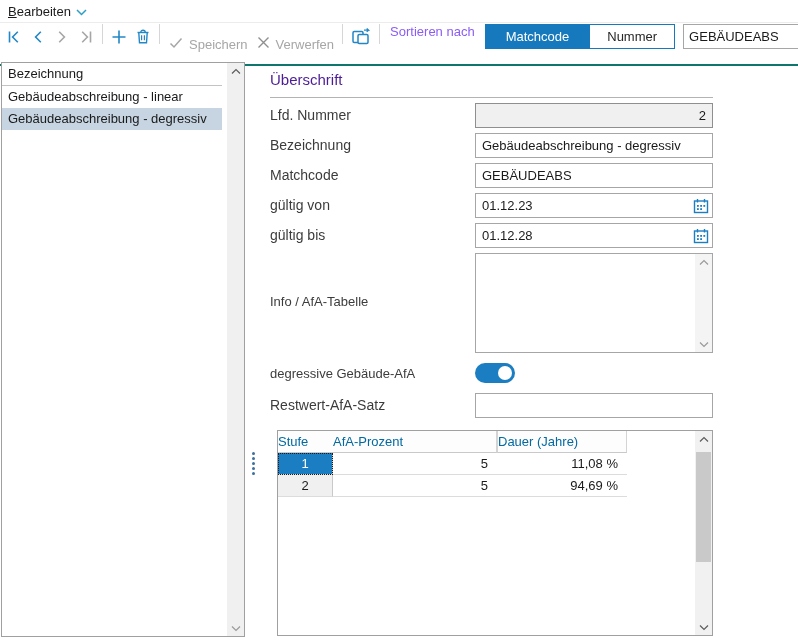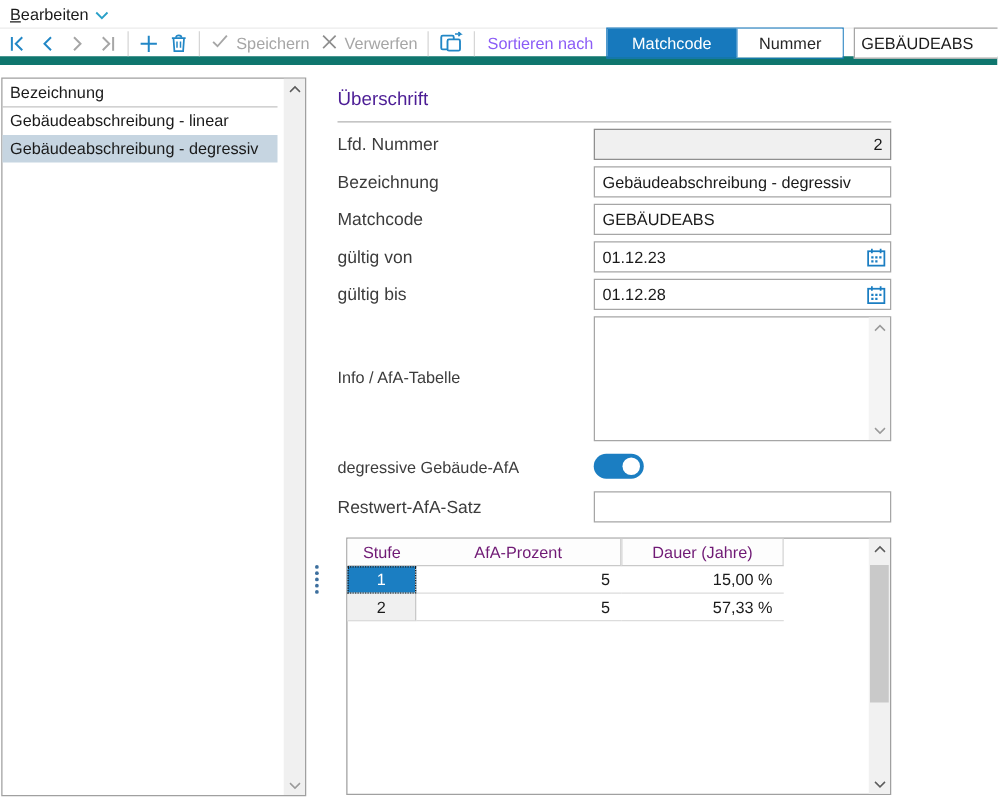--- a/index.html
+++ b/index.html
@@ -7,22 +7,22 @@
     width:798px;height:642px;position:relative;overflow:hidden;
     background:#ffffff;font-family:"Liberation Sans",sans-serif;
     -webkit-font-smoothing:antialiased;
   }
   
   .menubar{position:absolute;top:0;left:0;width:798px;height:23px;
     border-bottom:1px solid #ececec;display:flex;align-items:center;padding-left:8px;box-sizing:border-box;text-align:right;}
   .menu-item{display:flex;align-items:center;gap:5px;font-size:13px;color:#1a1a1a;cursor:default;}
   .menu-item .mlabel::first-letter{text-decoration:underline;}
   
-  .toolbar{position:absolute;top:24px;left:0;width:798px;height:28px;
-    display:flex;align-items:center;padding:0 2px;box-sizing:border-box;border-bottom:7px solid #0f766e;}
+  .toolbar{position:absolute;top:24px;left:0;width:798px;height:42px;
+    display:flex;padding:0 2px;box-sizing:border-box;border-bottom:2px solid #0f766e;}
   .tbtn{width:24px;height:26px;display:flex;align-items:center;justify-content:center;flex:0 0 auto;}
   .tsep{width:1px;height:20px;background:#d6d6d6;margin:0 4px;flex:0 0 auto;}
   .ttext{display:flex;align-items:center;gap:5px;font-size:13px;color:#a6a6a6;margin:0 4px;flex:0 0 auto;}
   .sort-label{font-size:13px;color:#8b5cf6;margin:0 10px 0 6px;flex:0 0 auto;}
   .seg{display:flex;border:1px solid #1779bd;height:25px;box-sizing:border-box;flex:0 0 auto;}
   .seg-on{background:#1779bd;color:#ffffff;font-size:13px;padding:0 20px;display:flex;align-items:center;}
   .seg-off{background:#ffffff;color:#262626;border-left:1px solid #1779bd;font-size:13px;padding:0 17px;display:flex;align-items:center;}
   .toolbar-input{margin-left:8px;width:149px;height:25px;box-sizing:border-box;border:1px solid #a6a6a6;
     font-family:"Liberation Sans",sans-serif;font-size:13px;padding:0 5px;color:#1a1a1a;flex:0 0 auto;}
   
@@ -54,21 +54,21 @@
     background:transparent;border:none;padding:0;cursor:pointer;}
   .label-solo{position:absolute;left:270px;font-size:13px;color:#3c3c3c;}
   .textarea-box{position:absolute;left:475px;top:253px;width:238px;height:100px;border:1px solid #a6a6a6;
     box-sizing:border-box;background:#fff;}
   .toggle{position:absolute;left:475px;top:363px;width:40px;height:20px;border-radius:10px;background:#1b7ec2;cursor:pointer;}
   .toggle .knob{position:absolute;top:3px;right:3px;width:14px;height:14px;border-radius:50%;background:#ffffff;}
   
   .afa-table{position:absolute;left:277px;top:430px;width:436px;height:206px;
     border:1px solid #a0a0a0;box-sizing:border-box;background:#fff;}
   .afa-head,.afa-row{display:grid;grid-template-columns:55px 164px 130px;height:22px;}
-  .hcell{font-size:13px;color:#701a75;line-height:21px;text-align:center;border-bottom:1px solid #c9c9c9;
+  .hcell{font-size:13px;color:#0369a1;line-height:21px;border-bottom:1px solid #c9c9c9;
     background:#fdfdfd;white-space:nowrap;overflow:hidden;}
   .hcell.mid{border-left:1px solid #d4d4d4;border-right:1px solid #d4d4d4;}
   .rcell{font-size:13px;color:#1a1a1a;line-height:21px;border-bottom:1px solid #dcdcdc;box-sizing:border-box;}
   .rcell.stufe{text-align:center;background:#f0f0f0;border-right:1px solid #c9c9c9;}
   .rcell.stufe.sel{background:#1b7ec2;color:#ffffff;outline:1px dotted #1a1a1a;outline-offset:-1px;}
   .rcell.num{text-align:right;padding-right:9px;}
 </style>
 </head>
 <body>
 
@@ -261,26 +261,26 @@
 
 <div class="afa-table">
   <div class="afa-head">
     <div class="hcell">Stufe</div>
     <div class="hcell" style="border-right:1px solid #d4d4d4;">AfA-Prozent</div>
     <div class="hcell mid">Dauer (Jahre)</div>
   </div>
   <div class="afa-row">
     <div class="rcell stufe sel">1</div>
     <div class="rcell num">5</div>
-    <div class="rcell num">15,00 %</div>
+    <div class="rcell num">11,08 %</div>
   </div>
   <div class="afa-row">
     <div class="rcell stufe">2</div>
     <div class="rcell num">5</div>
-    <div class="rcell num">57,33 %</div>
+    <div class="rcell num">94,69 %</div>
   </div>
   <div class="vscroll" style="background:#f1f1f1;">
     <div class="scroll-arrow up">
       <svg width="10" height="7" viewBox="0 0 10 7">
           <path d="M1 5.5 L5 1.5 L9 5.5" stroke="#5c5c5c" stroke-width="1.2" fill="none"></path>
         </svg>
     </div>
     <div class="scroll-thumb" style="top:21px;height:110px;"></div>
     <div class="scroll-arrow down">
       <svg width="10" height="7" viewBox="0 0 10 7">

